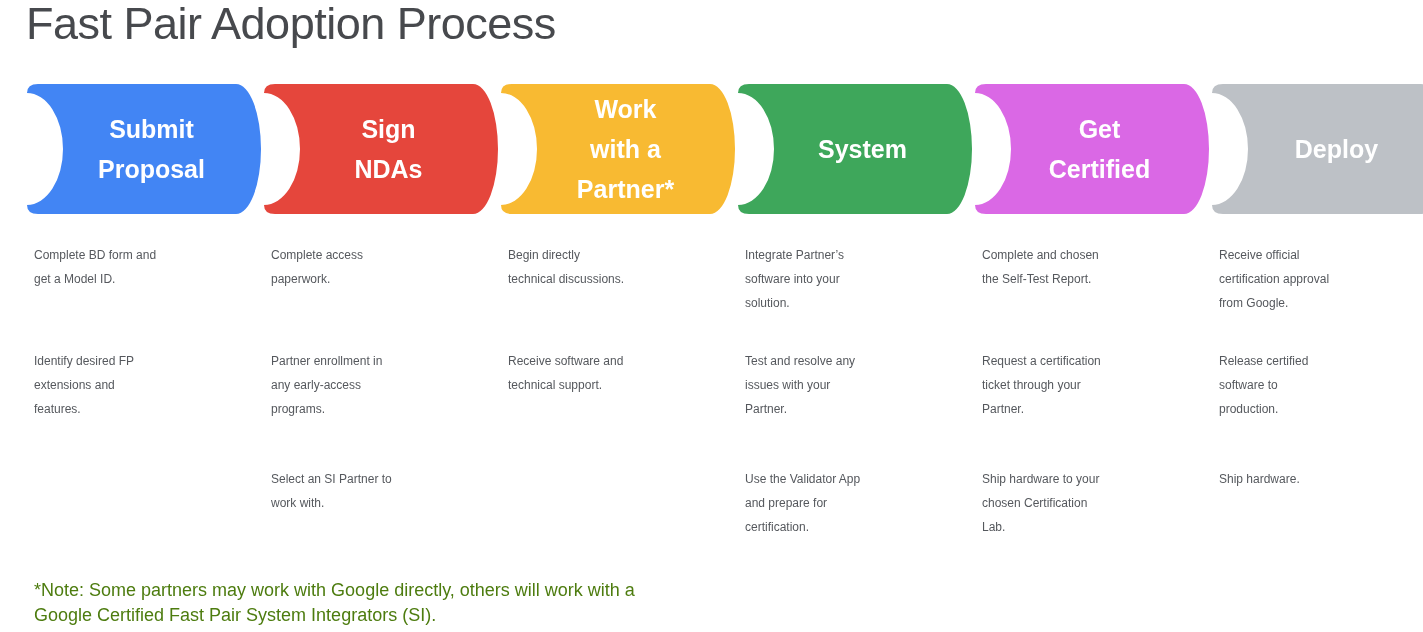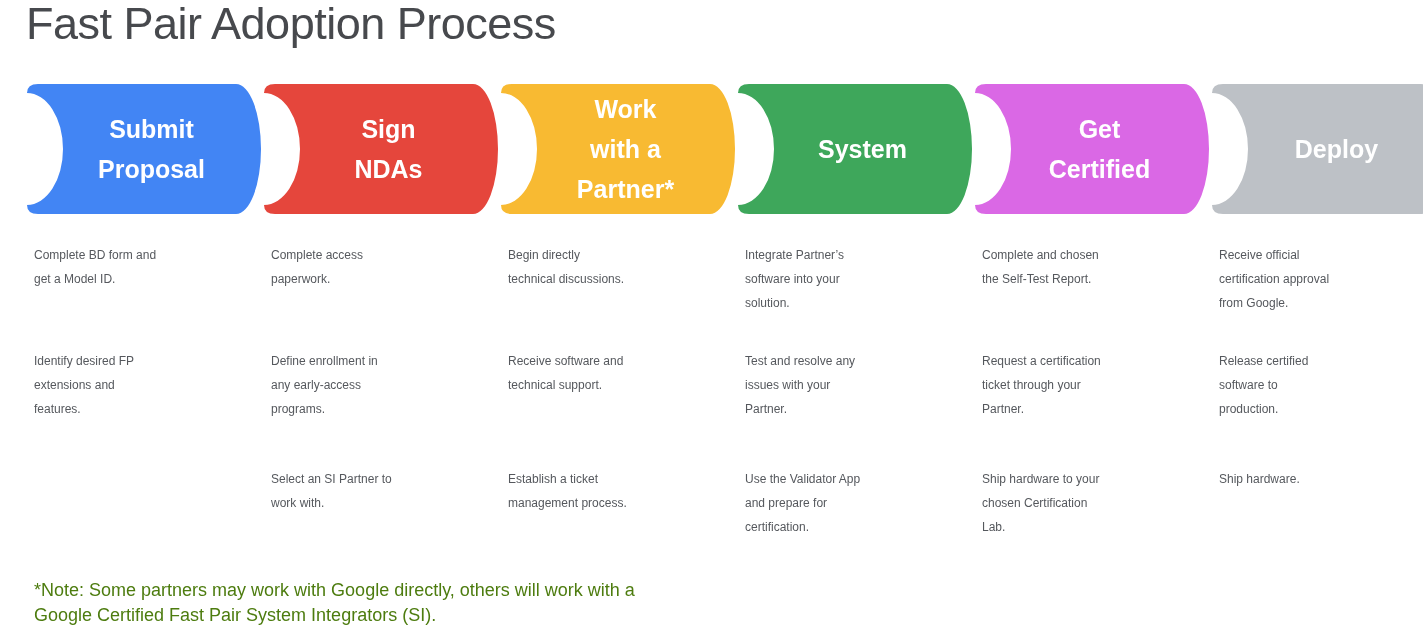--- a/index.html
+++ b/index.html
@@ -157,34 +157,32 @@
       <p class="desc-row-1">Complete BD form and
 get a Model ID.</p>
       <p class="desc-row-2">Identify desired FP
 extensions and
 features.</p>
     </div>
 
     <div class="desc-col">
       <p class="desc-row-1">Complete access
 paperwork.</p>
-      <p class="desc-row-2">Define enrollment in
+      <p class="desc-row-2">Partner enrollment in
 any early-access
 programs.</p>
       <p>Select an SI Partner to
 work with.</p>
     </div>
 
     <div class="desc-col">
       <p class="desc-row-1">Begin directly
 technical discussions.</p>
       <p class="desc-row-2">Receive software and
 technical support.</p>
-      <p>Establish a ticket
-management process.</p>
     </div>
 
     <div class="desc-col">
       <p class="desc-row-1">Integrate Partner’s
 software into your
 solution.</p>
       <p class="desc-row-2">Test and resolve any
 issues with your
 Partner.</p>
       <p>Use the Validator App

